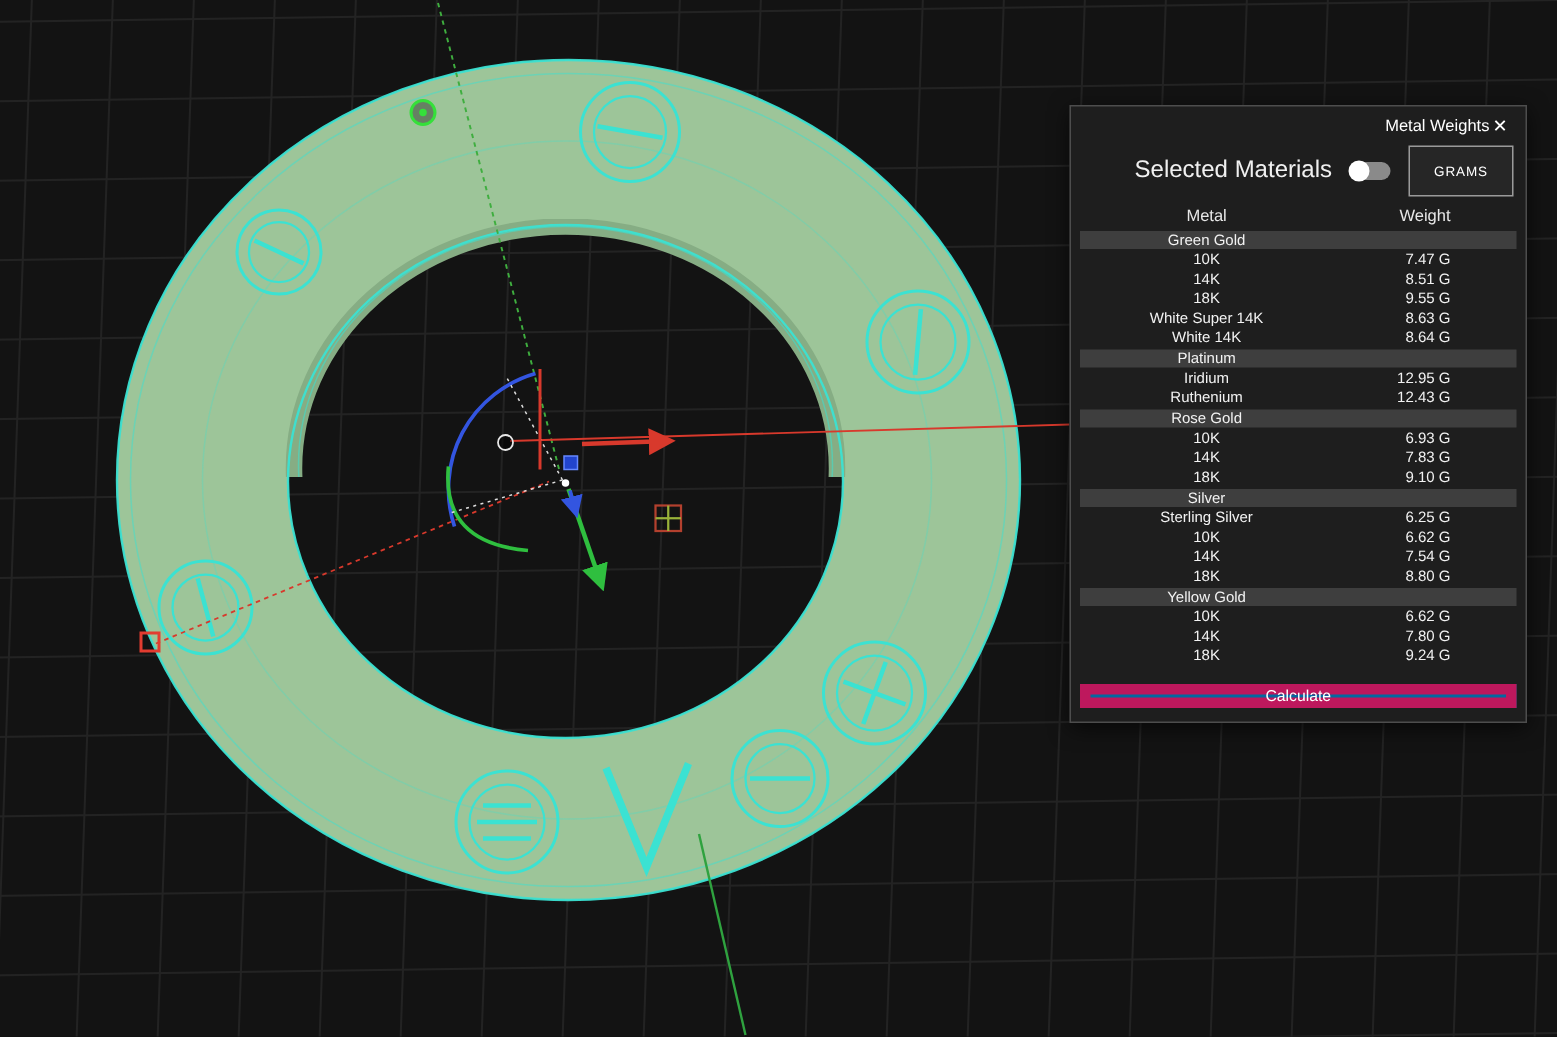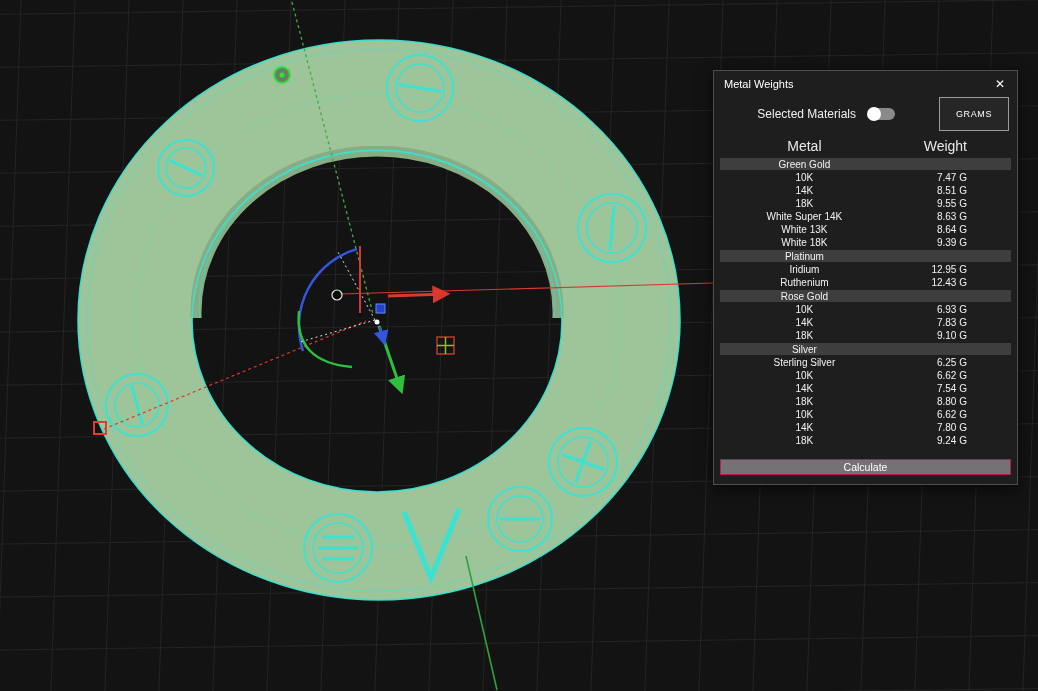--- a/index.html
+++ b/index.html
@@ -19,39 +19,39 @@
     transform: skewX(-2deg) skewY(-0.8deg);
   }
   svg.scene { position: absolute; left: 0; top: 0; }
 
   
   .panel {
     position: absolute; left: 713px; top: 70px; width: 305px;
     background: #1e1e1e; border: 1px solid #4d4d4d; color: #eee;
     padding-bottom: 9px; box-shadow: 0 3px 14px rgba(0,0,0,.65);
   }
-  .panel-header { display: flex; justify-content: space-between; align-items: center; padding: 6px 10px 3px; }
+  .panel-header { display: flex; justify-content: flex-end; align-items: center; padding: 6px 10px 3px; }
   .panel-title { font-size: 11px; color: #fff; }
   .close-btn { font-size: 12px; color: #fff; cursor: pointer; line-height: 1; padding: 1px 2px; }
   .controls { display: flex; align-items: center; justify-content: flex-end; gap: 12px; padding: 3px 8px 7px; }
-  .sel-label { font-size: 12px; color: #f0f0f0; }
+  .sel-label { font-size: 16px; color: #f0f0f0; }
   .toggle { width: 27px; height: 12px; border-radius: 7px; background: #8a8a8a; position: relative; cursor: pointer; }
   .toggle .knob { position: absolute; left: -1px; top: -1px; width: 14px; height: 14px; border-radius: 50%; background: #fff; }
   .grams-btn {
     min-width: 70px; height: 34px; border: 1px solid #9a9a9a; background: #262626; color: #fff;
-    font-size: 9px; display: flex; align-items: center; justify-content: center; letter-spacing: .6px; cursor: pointer; margin-left: 32px;
-  }
-  .table-head { display: flex; font-size: 14px; color: #e8e8e8; padding: 0 6px 3px; }
+    font-size: 9px; display: flex; align-items: center; justify-content: center; letter-spacing: .6px; cursor: pointer;
+  }
+  .table-head { display: flex; font-size: 11px; color: #e8e8e8; padding: 0 6px 3px; }
   .table { padding: 0 6px; }
   .row { display: flex; align-items: center; height: 13px; font-size: 10px; color: #f2f2f2; }
   .row.category { background: #3e3e3e; height: 12px; margin: 1px 0; }
   .cell.metal { width: 58%; text-align: center; white-space: nowrap; }
   .cell.weight { flex: 1; text-align: right; padding-right: 44px; white-space: nowrap; }
   .calc-btn {
-    margin: 12px 6px 0; height: 16px; border: 1px solid #be185d; background: #737373; color: #fff;
+    margin: 12px 6px 0; height: 16px; border: 7px solid #be185d; background: #0369a1; color: #fff;
     font-size: 10.5px; display: flex; align-items: center; justify-content: center; cursor: pointer;
   }
 </style>
 </head>
 <body>
 
 <div class="grid-layer"></div>
 
 <svg class="scene" width="1038" height="691" viewBox="0 0 1038 691">
   <defs>
@@ -193,26 +193,22 @@
       </div>
       <div class="row item">
         <div class="cell metal">18K</div>
         <div class="cell weight">9.55 G</div>
       </div>
       <div class="row item">
         <div class="cell metal">White Super 14K</div>
         <div class="cell weight">8.63 G</div>
       </div>
       <div class="row item">
-        <div class="cell metal">White 13K</div>
+        <div class="cell metal">White 14K</div>
         <div class="cell weight">8.64 G</div>
-      </div>
-      <div class="row item">
-        <div class="cell metal">White 18K</div>
-        <div class="cell weight">9.39 G</div>
       </div>
       <div class="row category">
         <div class="cell metal">Platinum</div>
         <div class="cell weight"></div>
       </div>
       <div class="row item">
         <div class="cell metal">Iridium</div>
         <div class="cell weight">12.95 G</div>
       </div>
       <div class="row item">
@@ -248,20 +244,24 @@
         <div class="cell weight">6.62 G</div>
       </div>
       <div class="row item">
         <div class="cell metal">14K</div>
         <div class="cell weight">7.54 G</div>
       </div>
       <div class="row item">
         <div class="cell metal">18K</div>
         <div class="cell weight">8.80 G</div>
       </div>
+      <div class="row category">
+        <div class="cell metal">Yellow Gold</div>
+        <div class="cell weight"></div>
+      </div>
       <div class="row item">
         <div class="cell metal">10K</div>
         <div class="cell weight">6.62 G</div>
       </div>
       <div class="row item">
         <div class="cell metal">14K</div>
         <div class="cell weight">7.80 G</div>
       </div>
       <div class="row item">
         <div class="cell metal">18K</div>

